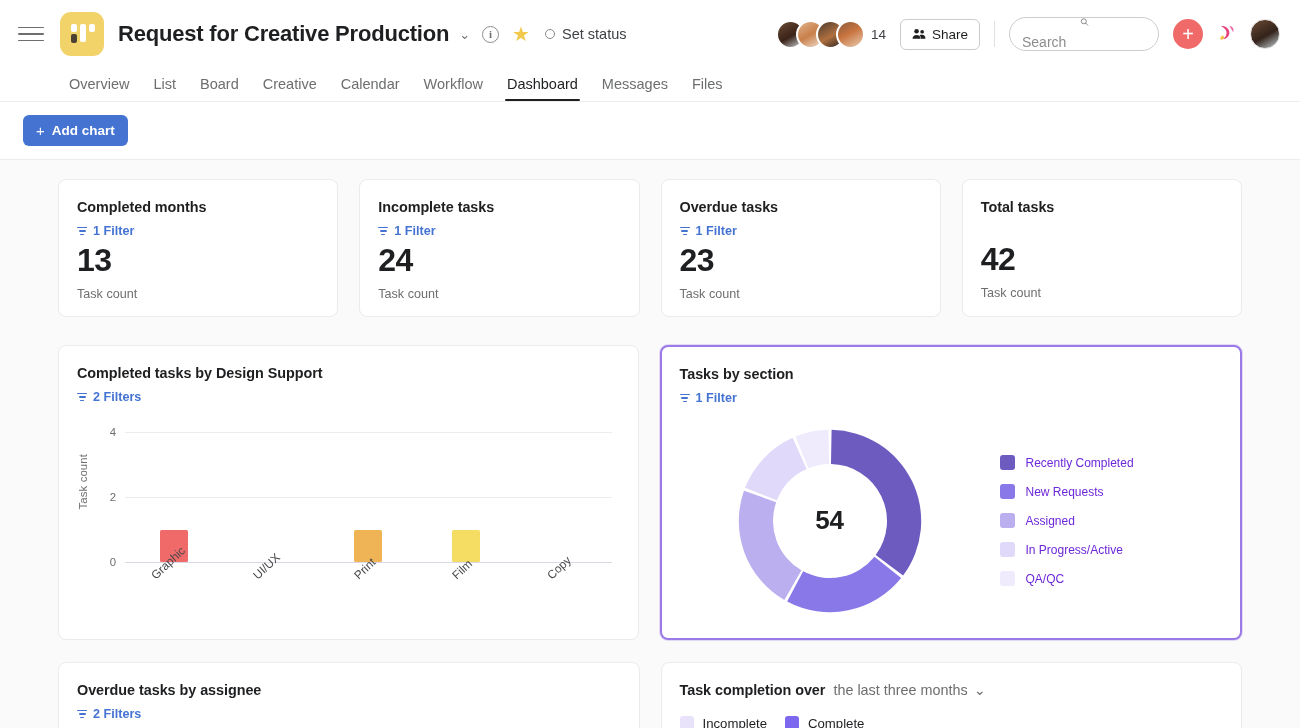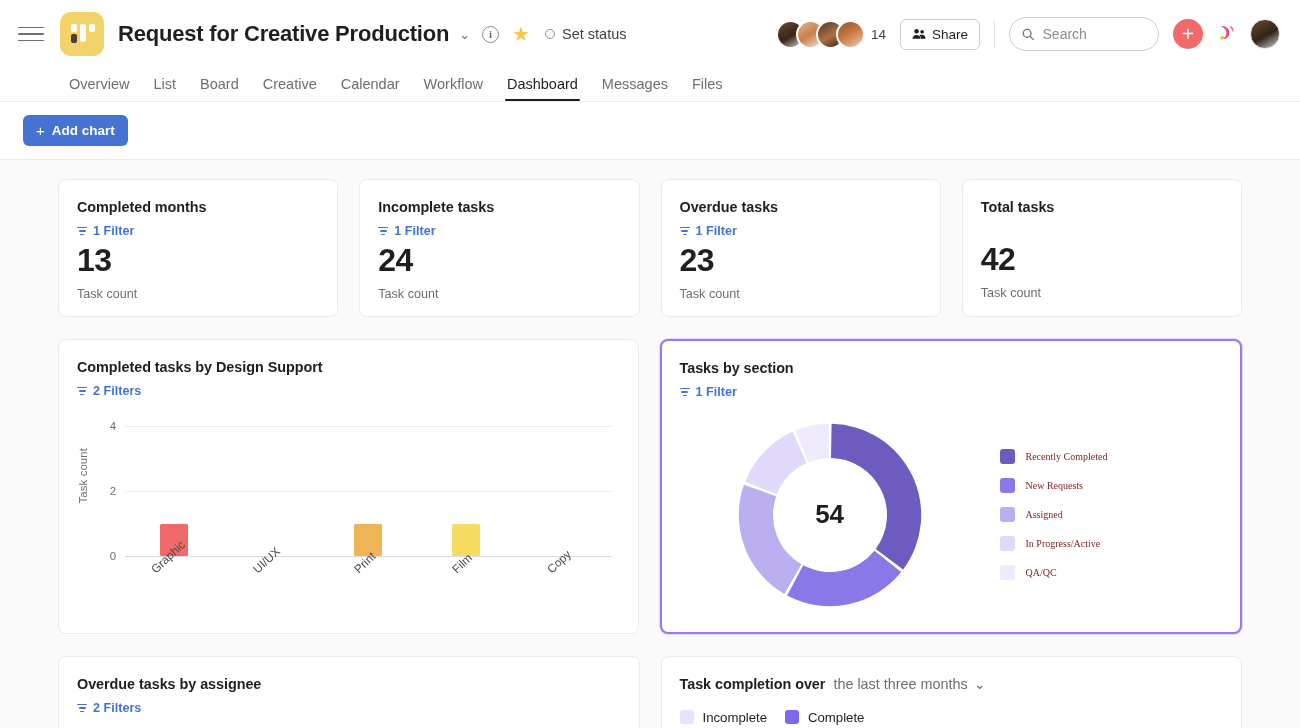--- a/index.html
+++ b/index.html
@@ -37,21 +37,21 @@
   .av:first-child { margin-left: 0; }
   .av1 { background: linear-gradient(150deg,#6b4a35 0%,#3a2318 55%,#cfd6dc 100%); }
   .av2 { background: linear-gradient(150deg,#e0b48c 0%,#c97f4a 50%,#f2e2d5 100%); }
   .av3 { background: linear-gradient(150deg,#4a3a2e 0%,#b0703f 55%,#2a2420 100%); }
   .av4 { background: linear-gradient(150deg,#8a5a3c 0%,#c9743f 45%,#e8cfb5 100%); }
   .av-count { font-size: 13.5px; color: #3f4145; margin-left: 6px; }
 
   .share-btn { margin-left: 14px; height: 31px; padding: 0 11px; border: 1px solid #cfcbcb; border-radius: 6px; background: #fff; display: flex; align-items: center; gap: 6px; font-size: 13.5px; font-weight: 500; color: #1e1f21; cursor: pointer; }
   .divider-v { width: 1px; height: 26px; background: #e2e0e0; margin: 0 14px; }
 
-  .search-box { width: 150px; height: 34px; border: 1px solid #cfcbcb; border-radius: 18px; display: flex; align-items: center; padding: 0 12px; gap: 8px; background: #fff; }
+  .search-box { width: 150px; height: 34px; border: 1px solid #cfcbcb; border-radius: 18px; display: flex; align-items: center; padding: 0 12px; gap: 8px; background: #fff; flex-direction: column; }
   .search-box input { border: none; outline: none; font-size: 14px; color: #6d6e6f; width: 100%; background: transparent; font-family: "Liberation Sans", sans-serif; }
   .search-box input::placeholder { color: #8c8d8e; }
 
   .plus-btn { margin-left: 14px; width: 30px; height: 30px; border-radius: 50%; background: #f06a6a; color: #fff; display: flex; align-items: center; justify-content: center; font-size: 20px; line-height: 0; cursor: pointer; font-weight: 300; }
   .bird { margin-left: 14px; font-size: 19px; line-height:1; cursor:pointer; }
   .me-av { margin-left: 14px; width: 30px; height: 30px; border-radius: 50%; background: linear-gradient(150deg,#6b4a35 0%,#33231a 55%,#c8d2d9 100%); border: 1px solid #e4e2e2; cursor: pointer; }
 
   
   .tabs { display: flex; align-items: flex-end; gap: 0; padding: 0 0 0 57px; height: 33px; }
   .tab { font-size: 14.5px; color: #6d6e6f; padding: 0 12px 9px 12px; cursor: pointer; position: relative; white-space: nowrap; }
@@ -98,21 +98,21 @@
   .xl { flex: 1; display: flex; justify-content: center; }
   .xl span { font-size: 11.8px; color: #4a4b4d; transform: rotate(-43deg); transform-origin: center left; white-space: nowrap; display: inline-block; }
 
   
   .donut-wrap { display: flex; align-items: center; margin-top: 8px; height: 215px; }
   .donut-holder { width: 300px; display: flex; justify-content: center; align-items: center; position: relative; }
   .donut-center { position: absolute; font-size: 26px; font-weight: 600; color: #1e1f21; letter-spacing: -0.3px; }
   .legend { display: flex; flex-direction: column; gap: 14px; padding-left: 20px; }
   .legend-item { display: flex; align-items: center; gap: 11px; cursor: pointer; }
   .legend-sw { width: 15px; height: 15px; border-radius: 3px; flex: 0 0 auto; }
-  .legend-lb { font-size: 10px; color: #7f1d1d; white-space: nowrap; font-family: Liberation Serif, serif; }
+  .legend-lb { font-size: 12px; color: #6d28d9; white-space: nowrap; }
 
   
   .bottom-card { flex: 1; height: 120px; padding: 19px 18px; }
   .tc-head { display: flex; align-items: baseline; gap: 8px; }
   .tc-range { font-size: 14.4px; color: #6d6e6f; display: flex; align-items: center; gap: 6px; cursor: pointer; }
   .tc-legend { display: flex; gap: 18px; margin-top: 18px; }
   .tc-item { display: flex; align-items: flex-start; gap: 9px; }
   .tc-sw { width: 14px; height: 14px; border-radius: 3px; }
   .tc-lb { font-size: 13.2px; color: #1e1f21; }
 </style>
@@ -249,21 +249,21 @@
       <div class="metric-sub">Task count</div>
     </div>
 
     <div class="card metric-card">
       <div class="card-title">Total tasks</div>
       <div class="metric-value" style="margin-top:28px;">42</div>
       <div class="metric-sub">Task count</div>
     </div>
   </div>
 
-  <div class="row" style="margin-top:22px;border-radius:14px;">
+  <div class="row" style="margin-top:28px;border-radius:14px;">
 
     <div class="card chart-card">
       <div class="card-title">Completed tasks by Design Support</div>
       <div class="filter-row">
         <span class="f-icon">
             <b></b>
             <b></b>
             <b></b>
           </span>
         <span class="filter-label">2 Filters</span>

